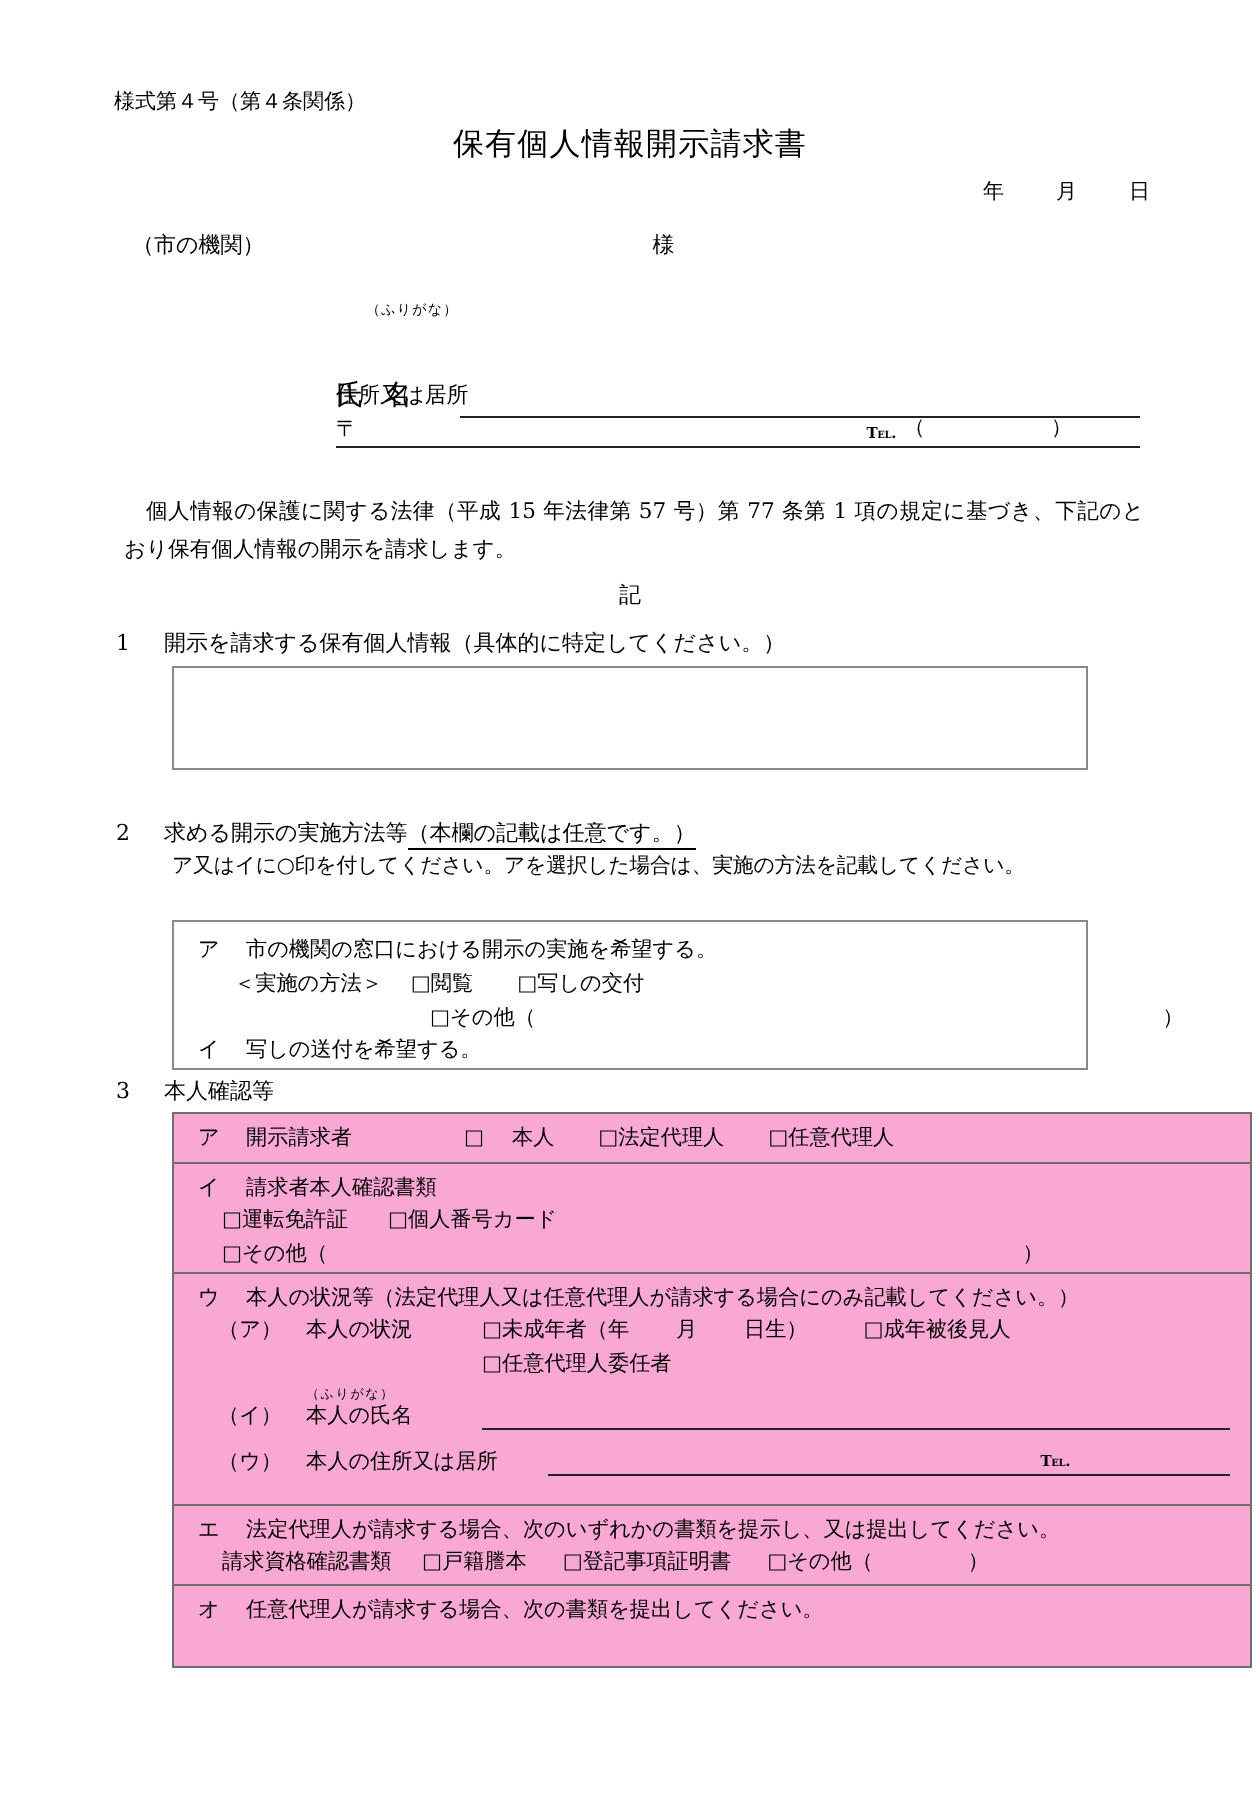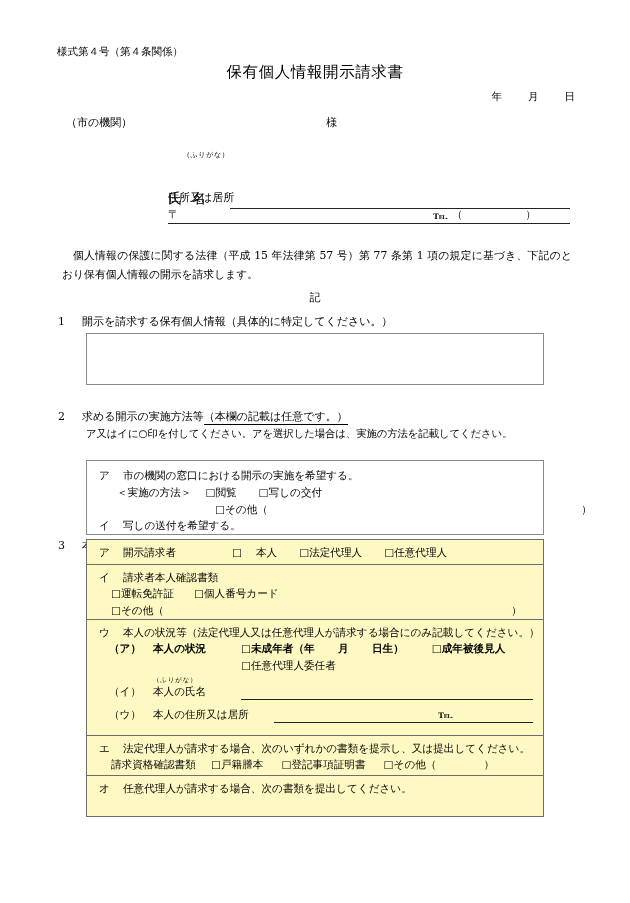--- a/index.html
+++ b/index.html
@@ -209,25 +209,25 @@
     position: absolute;
     left: 58px;
     top: 538px;
     font-size: 11px;
     white-space: nowrap;
   }
   .s3-head .num { display: inline-block; width: 24px; }
   .s3-table {
     position: absolute;
     left: 86px;
-    top: 539px;
-    width: 458px;
+    top: 556px;
+    width: 540px;
     border: 1px solid #6e6e6e;
     box-sizing: border-box;
-    background: #fef9c3;
+    background: #f9a8d4;
   }
   .s3-row {
     position: relative;
     border-bottom: 1px solid #6e6e6e;
     box-sizing: border-box;
     padding: 4px 10px 4px 12px;
   }
   .s3-row:last-child { border-bottom: none; }
   .s3-row .ln {
     font-size: 10.6px;
@@ -246,37 +246,36 @@
   .row-i .l2 { padding-left: 12px; }
   .row-i .l2 .second { padding-left: 20px; }
   .row-i .l3 { padding-left: 12px; }
   .row-i .l3 .closep {
     display: inline-block;
     width: 358px;
     text-align: right;
   }
 
   .row-u { height: 116px; }
-  .row-u .l2 { padding-left: 10px; font-weight: bold; }
+  .row-u .l2 { padding-left: 10px; }
   .row-u .l2 .field { display: inline-block; width: 88px; }
   .row-u .l2 .ymd i { font-style: normal; display: inline-block; width: 34px; }
   .row-u .l2 .tail { padding-left: 28px; }
   .row-u .l3 { padding-left: 10px; }
   .row-u .l3 .indent { display: inline-block; width: 132px; }
   .row-u .furi2 {
     padding-left: 54px;
     font-size: 6.5px;
     letter-spacing: 0.8px;
     line-height: 1.1;
     margin-top: 4px;
   }
   .row-u .l4, .row-u .l5 {
     padding-left: 10px;
     display: flex;
-    align-items: flex-end;
     white-space: nowrap;
   }
   .row-u .l4 { margin-top: 0px; }
   .row-u .l5 { margin-top: 7px; }
   .row-u .l4 .lab { display: inline-block; width: 132px; font-size:10.6px;}
   .row-u .l5 .lab { display: inline-block; width: 165px; font-size:10.6px;}
   .row-u .rule {
     flex: 1;
     border-bottom: 1px solid #222;
     height: 13px;

